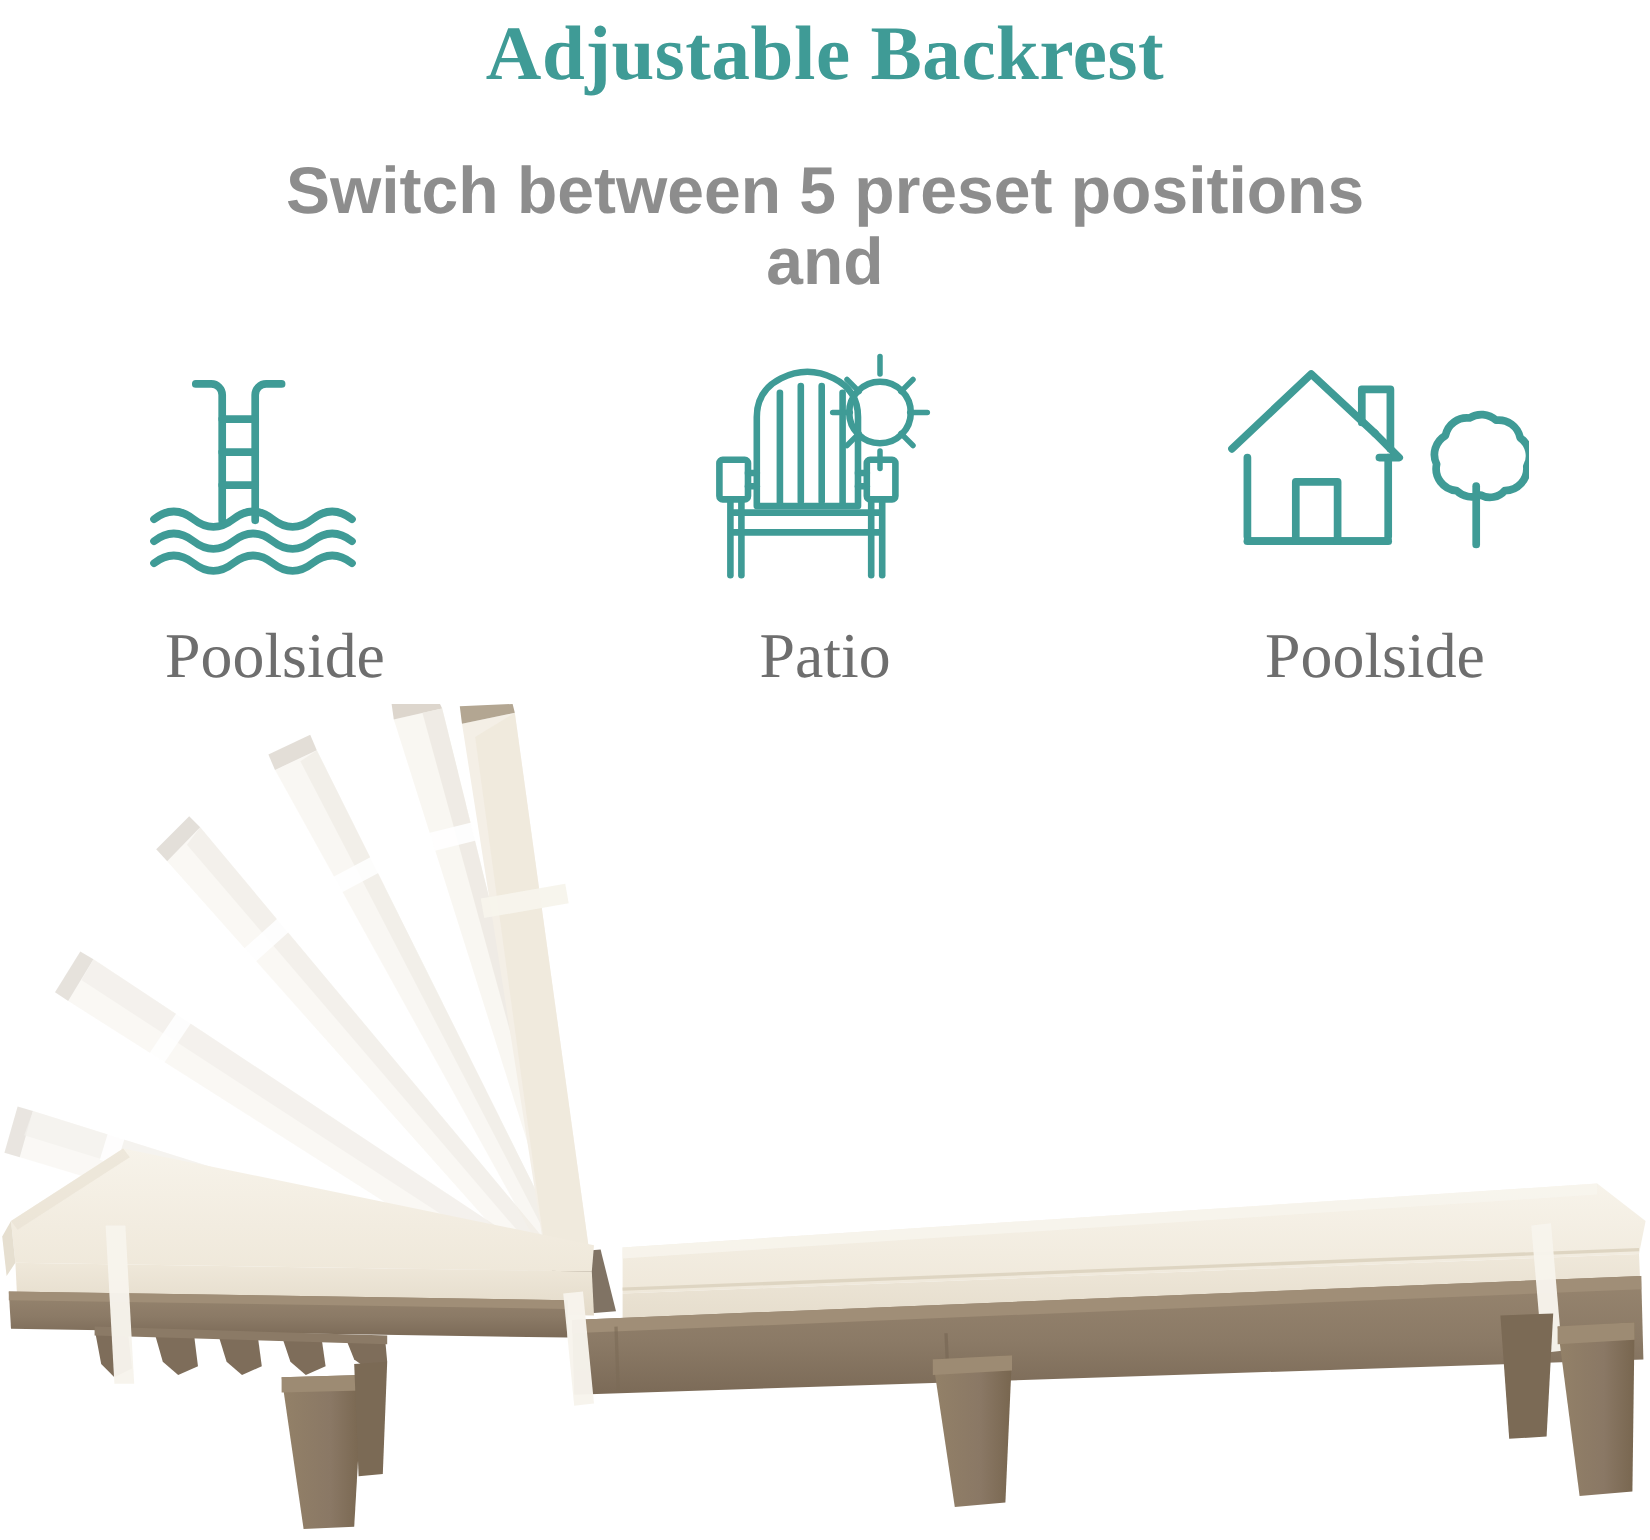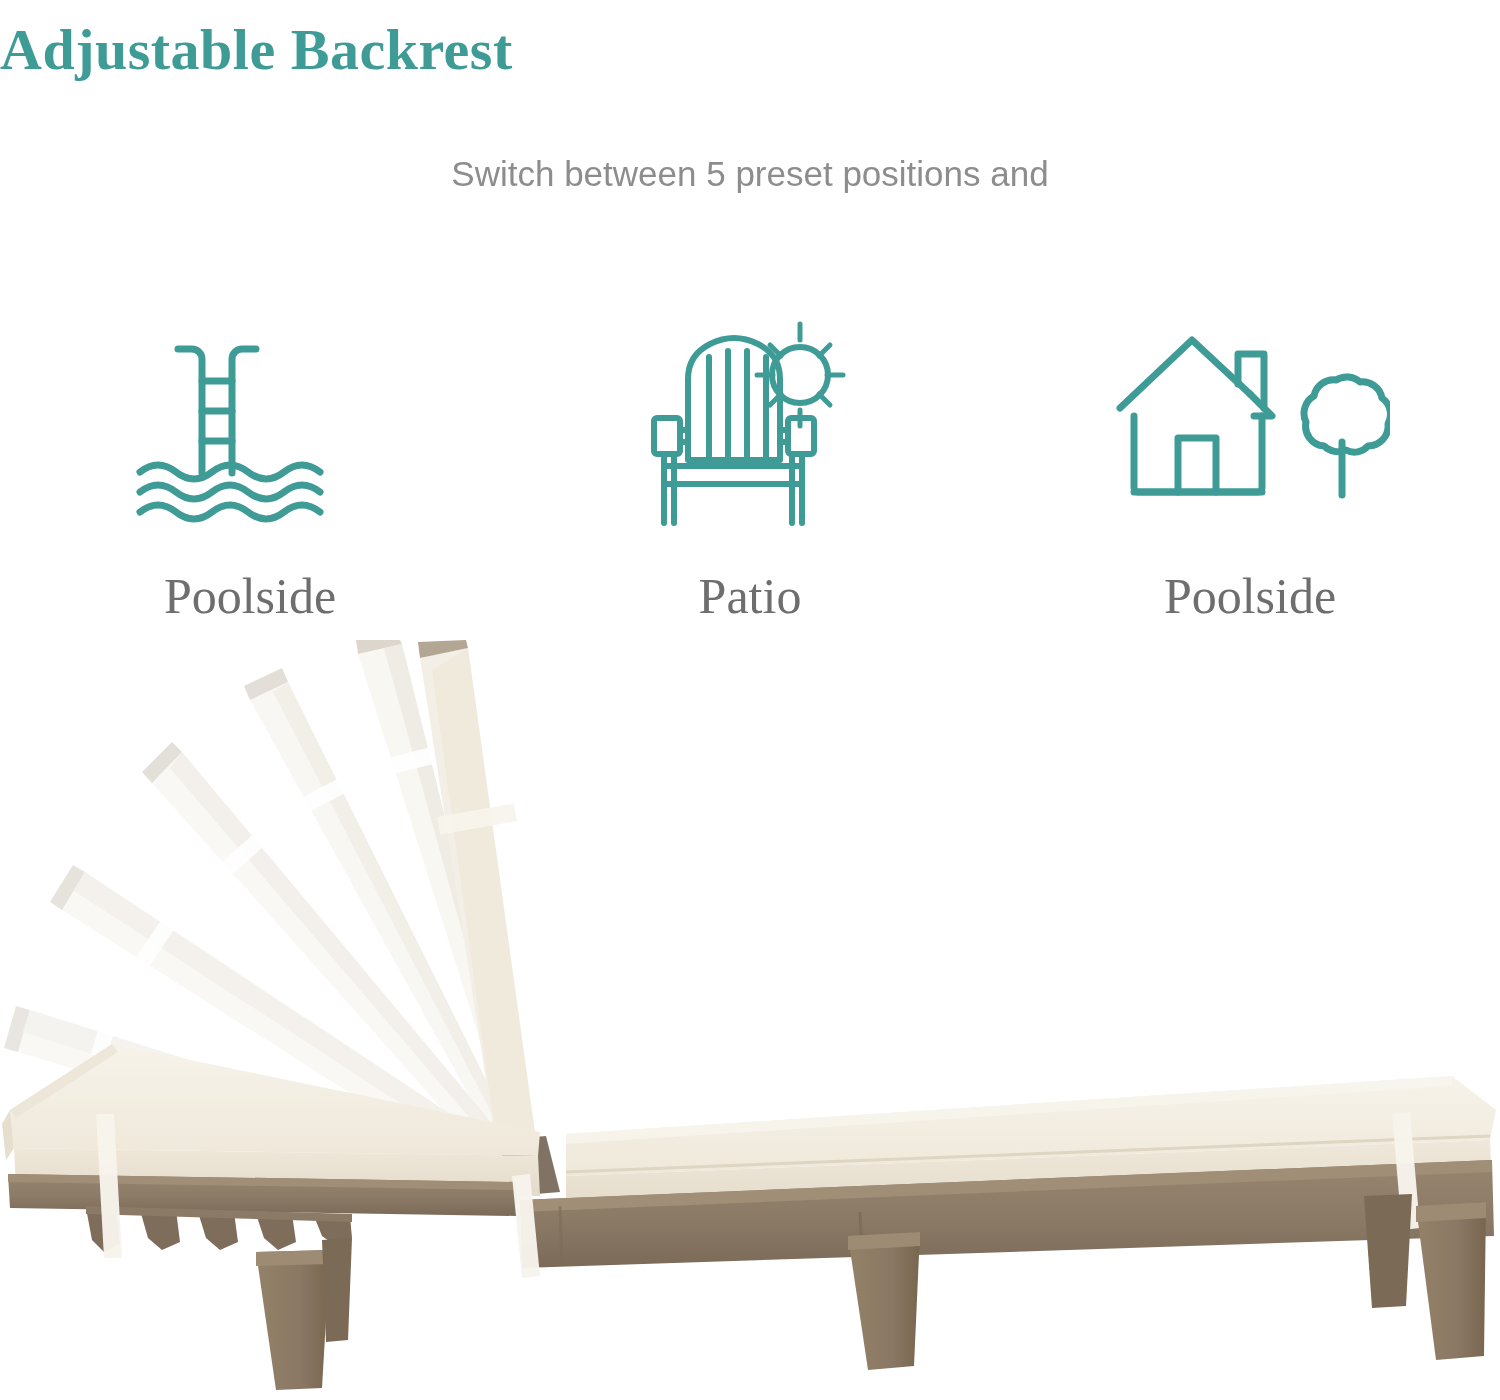--- a/index.html
+++ b/index.html
@@ -21,38 +21,38 @@
     height: 1400px;
     background: #ffffff;
   }
 
   
   .headline {
     position: absolute;
     top: 2px;
     left: 0;
     width: 1500px;
-    text-align: left;
+    text-align: center;
     font-family: "Liberation Serif", "DejaVu Serif", serif;
     font-weight: 700;
-    font-size: 58px;
+    font-size: 70px;
     line-height: 96px;
     letter-spacing: 0.5px;
     color: #3f9b96;
     white-space: nowrap;
   }
   .subhead {
     position: absolute;
     top: 142px;
     left: 250px;
     width: 1000px;
     text-align: center;
     font-family: "Liberation Sans", sans-serif;
-    font-weight: 400;
-    font-size: 35px;
+    font-weight: 700;
+    font-size: 60px;
     line-height: 64px;
     color: #8d8d8d;
   }
   .subhead .line2 { display: block; }
 
   
   .icon-row {
     position: absolute;
     top: 320px;
     left: 0;
@@ -71,21 +71,21 @@
   .icon-art {
     height: 210px;
     display: flex;
     align-items: center;
     justify-content: center;
   }
   .icon-label {
     margin-top: 40px;
     font-family: "Liberation Serif", "DejaVu Serif", serif;
     font-weight: 400;
-    font-size: 50px;
+    font-size: 58px;
     line-height: 52px;
     color: #6e6e6e;
   }
 
   
   .product {
     position: absolute;
     left: 0;
     top: 640px;
     width: 1500px;

